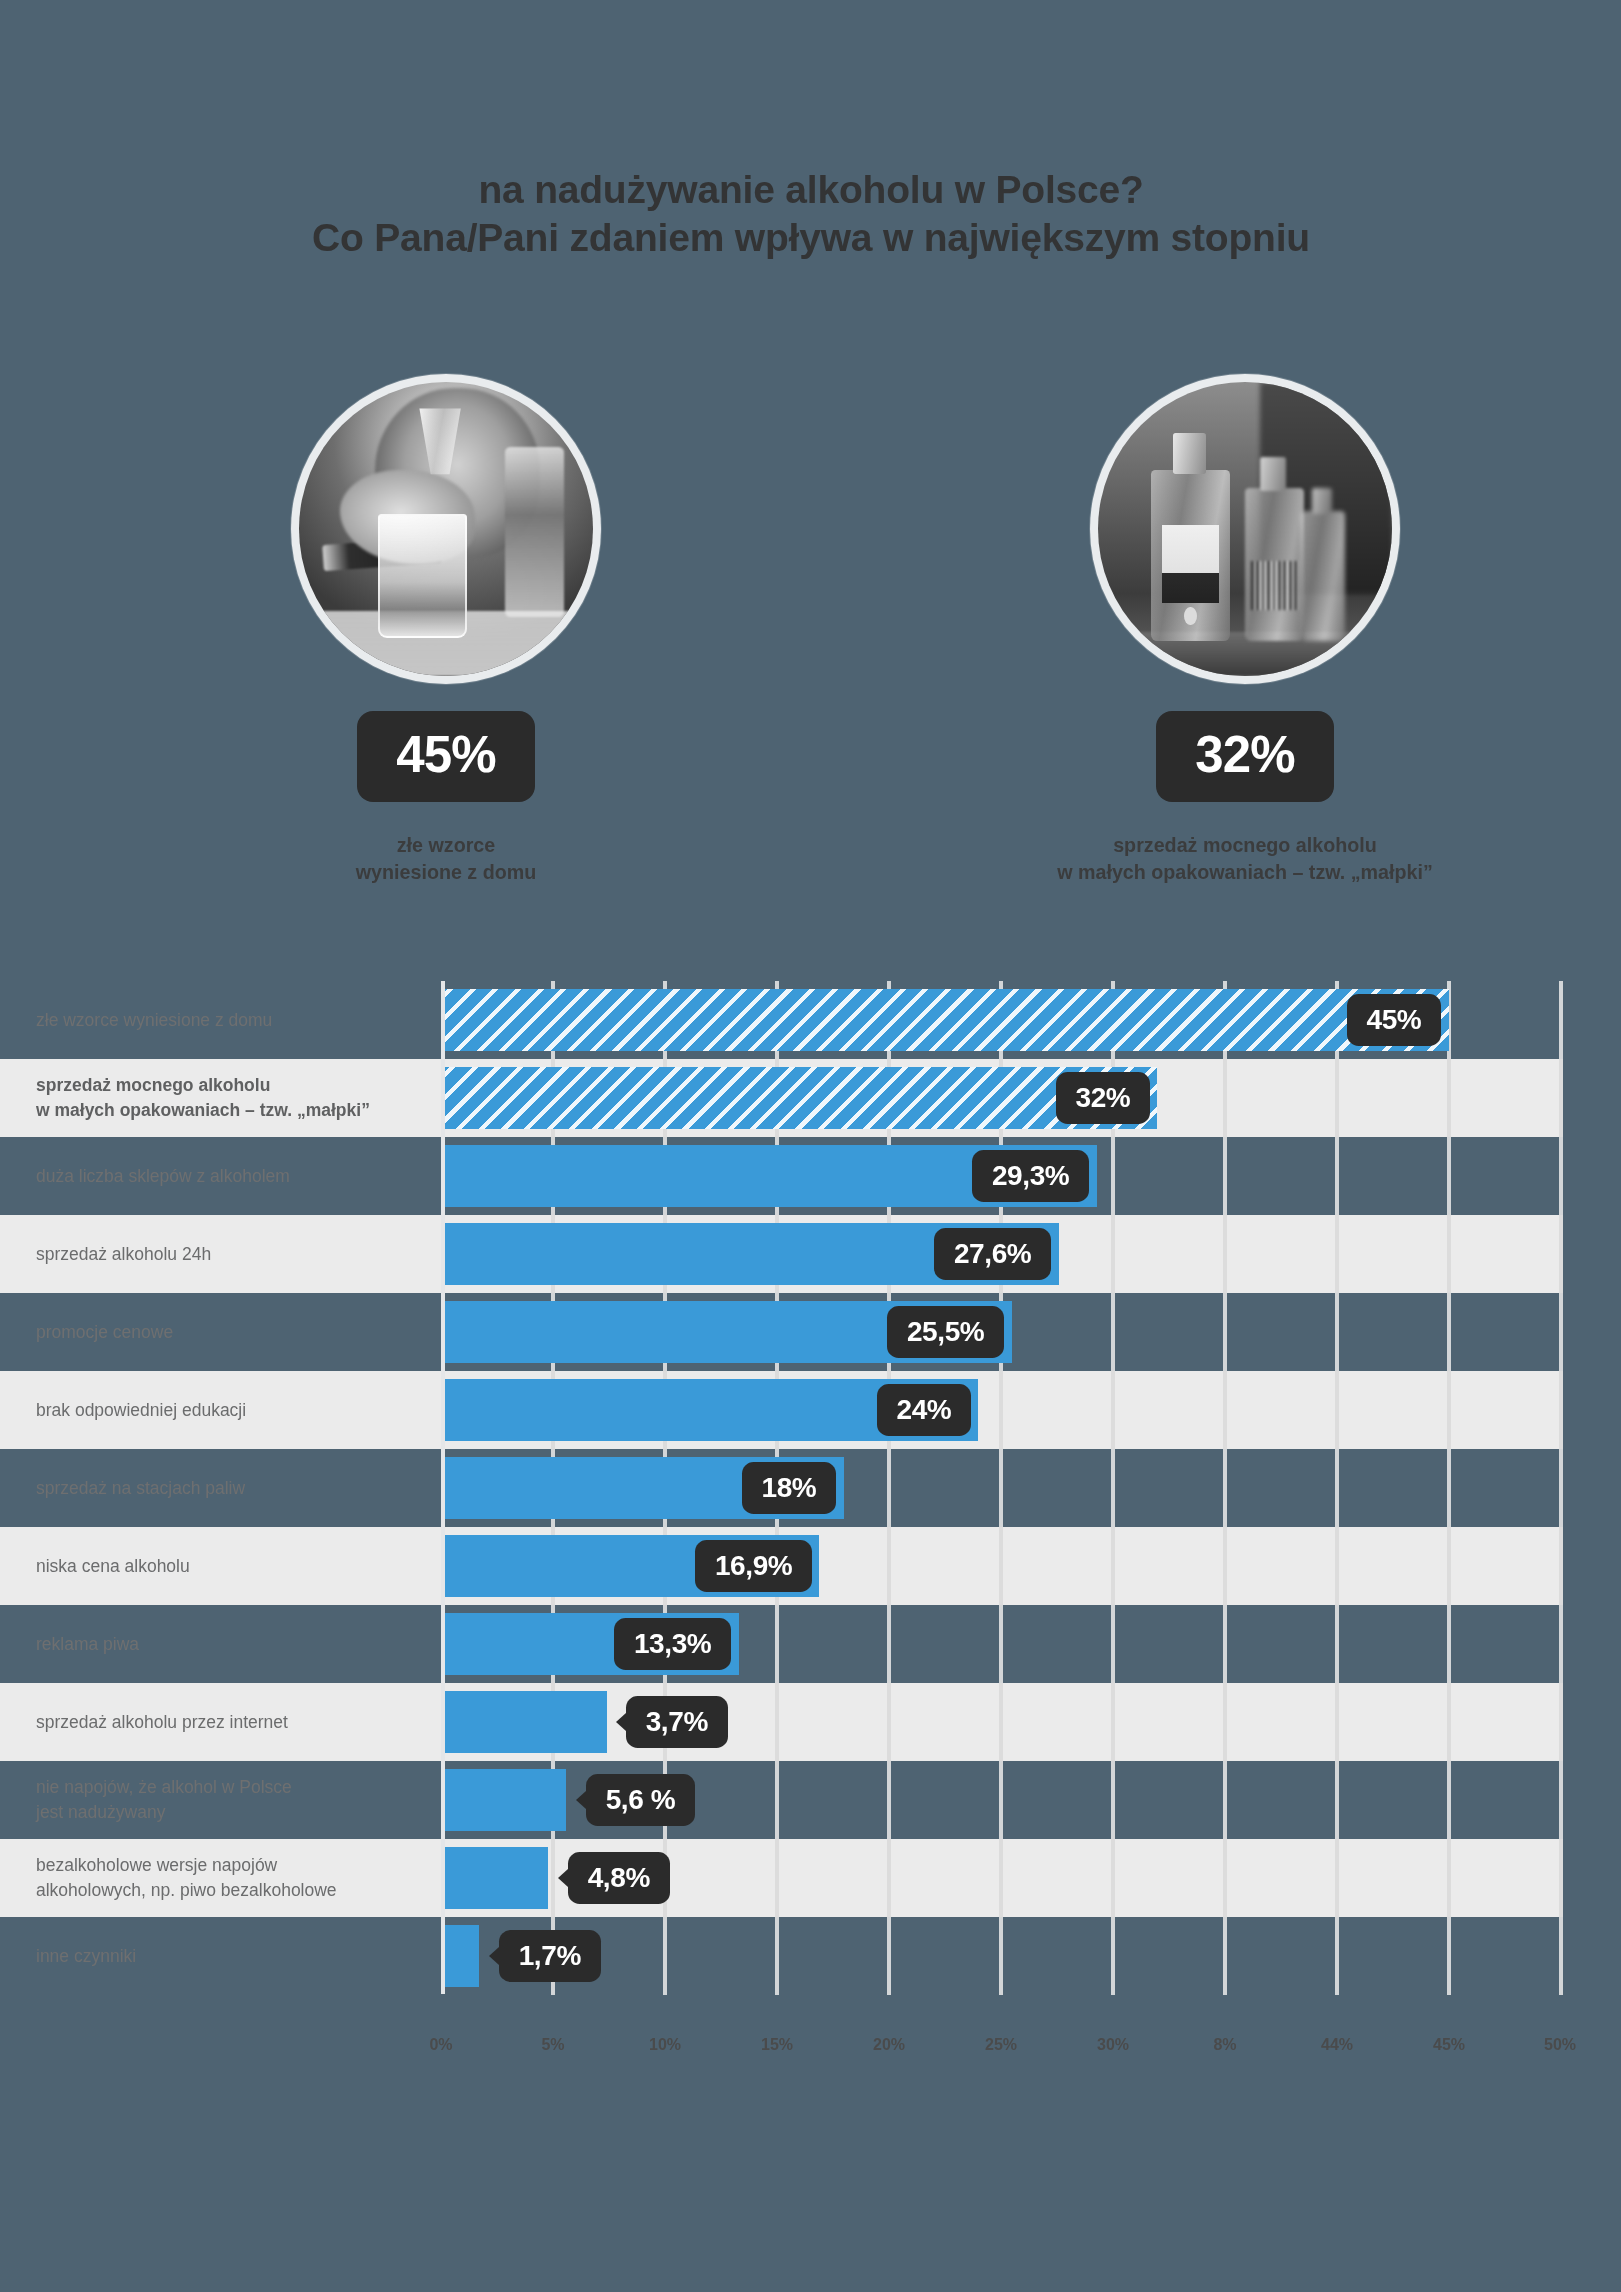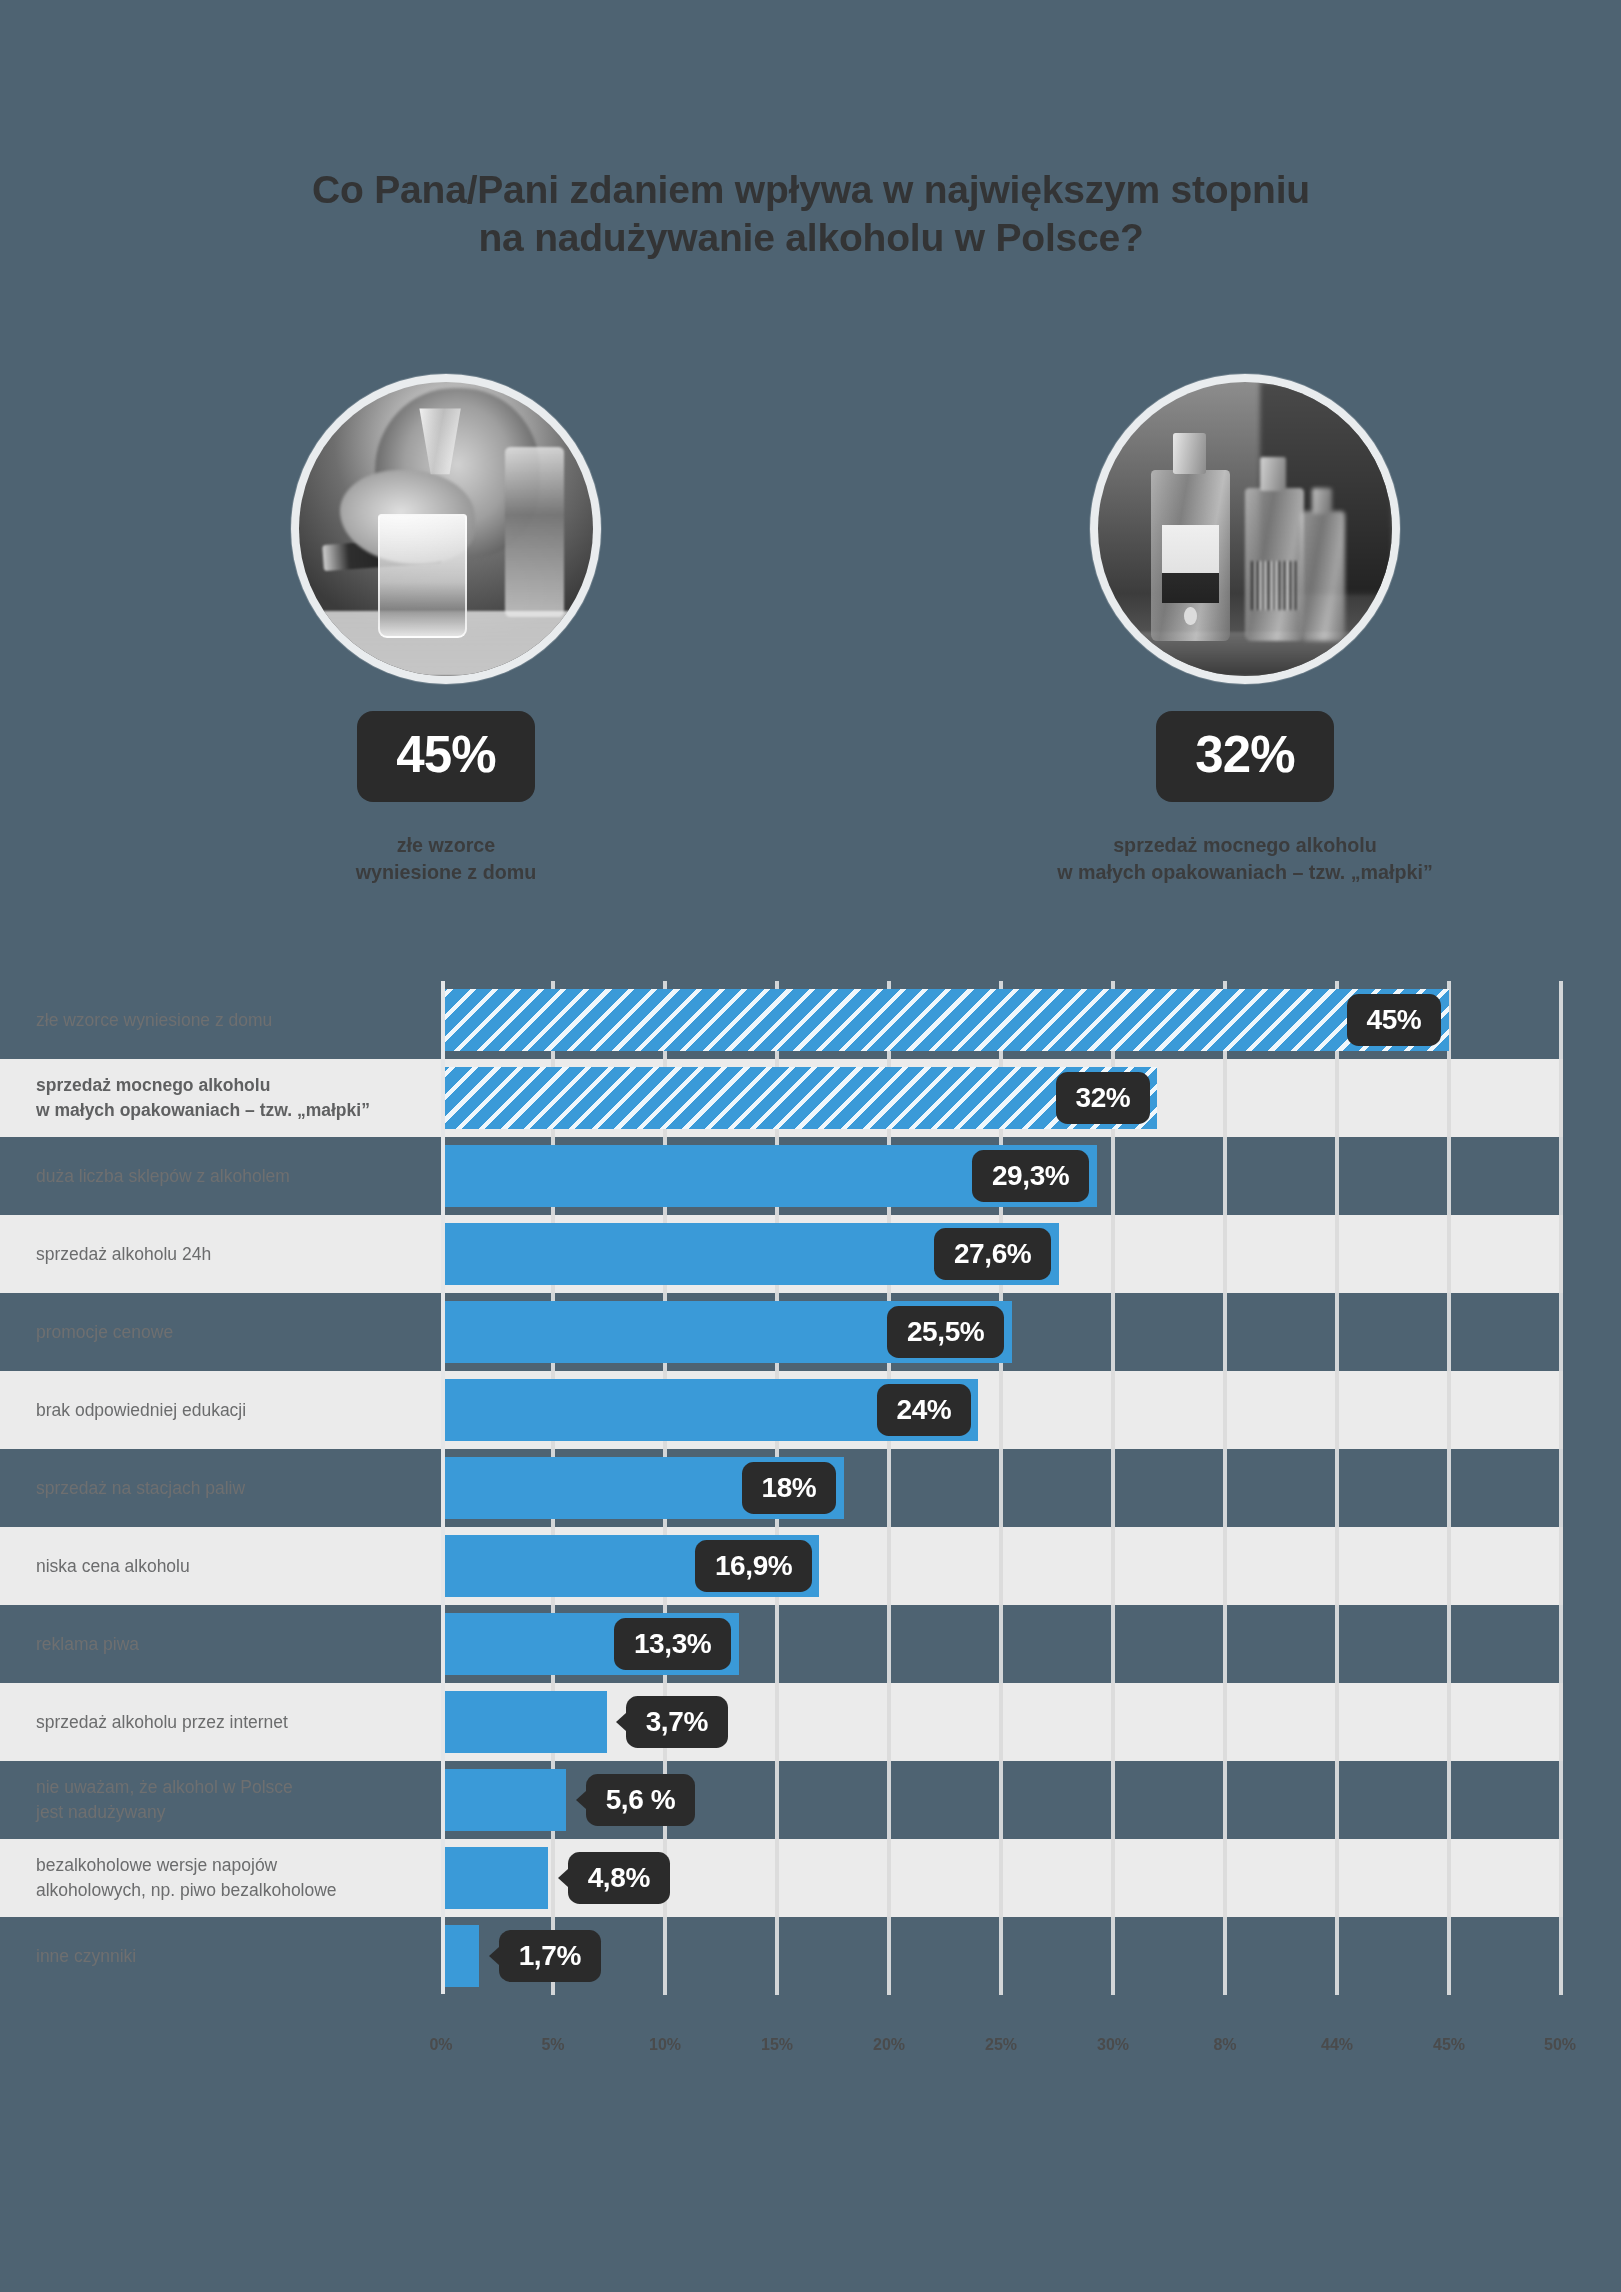--- a/index.html
+++ b/index.html
@@ -321,22 +321,22 @@
     color: #4a4b4c;
     white-space: nowrap;
   }
 </style>
 </head>
 <body>
 
 <div id="root">
 
   <div class="header">
+    <div class="title-line">na nadużywanie alkoholu w Polsce?</div>
     <div class="title-line">Co Pana/Pani zdaniem wpływa w największym stopniu</div>
-    <div class="title-line">na nadużywanie alkoholu w Polsce?</div>
   </div>
 
   <div class="callout left">
     <div class="photo-ring">
       <div class="photo ph-left">
         <div class="face"></div>
         <div class="cigar"></div>
         <div class="bottle"></div>
         <div class="hand"></div>
         <div class="shot"></div>
@@ -585,21 +585,21 @@
               <div class="gline" style="left: 894px;"></div>
               <div class="gline" style="left: 1006px;"></div>
               <div class="gline" style="left: 1118px;"></div>
             </div>
             <div class="bar" style="width: 166px;"></div>
             <div class="vbadge outside" style="left: 185px;">3,7%</div>
           </div>
         </div>
         <div class="row odd">
           <div class="row-label">
-            <div>nie uważam, że alkohol w Polsce</div>
+            <div>nie napojów, że alkohol w Polsce</div>
             <div>jest nadużywany</div>
           </div>
           <div class="plot">
             <div class="gridlines">
               <div class="gline" style="left: 110px;"></div>
               <div class="gline" style="left: 222px;"></div>
               <div class="gline" style="left: 334px;"></div>
               <div class="gline" style="left: 446px;"></div>
               <div class="gline" style="left: 558px;"></div>
               <div class="gline" style="left: 670px;"></div>

